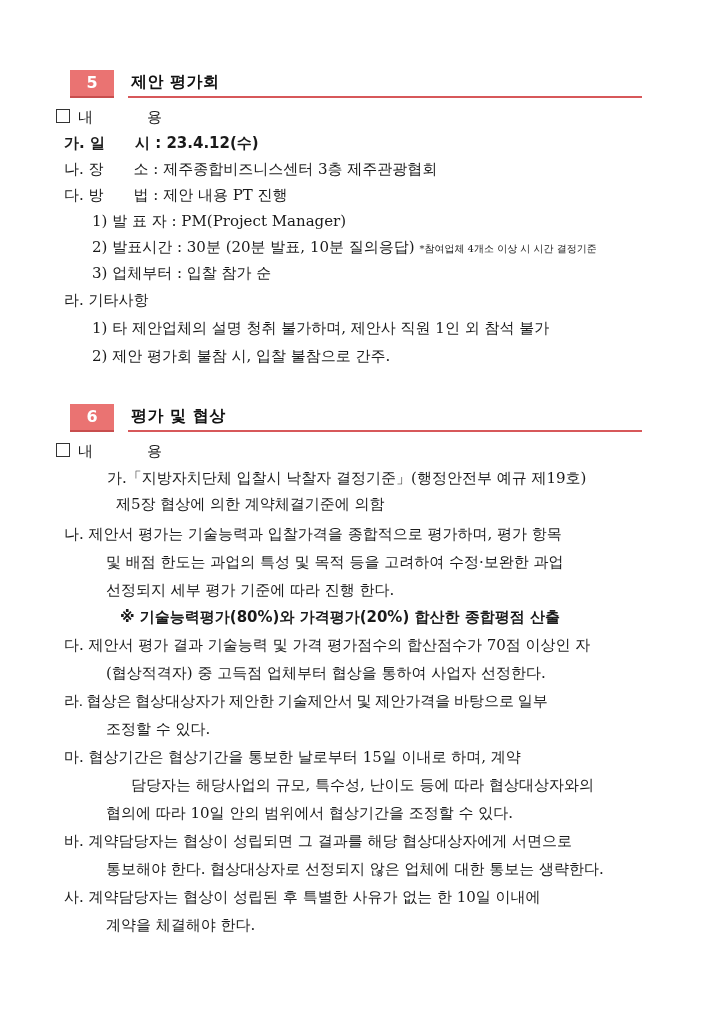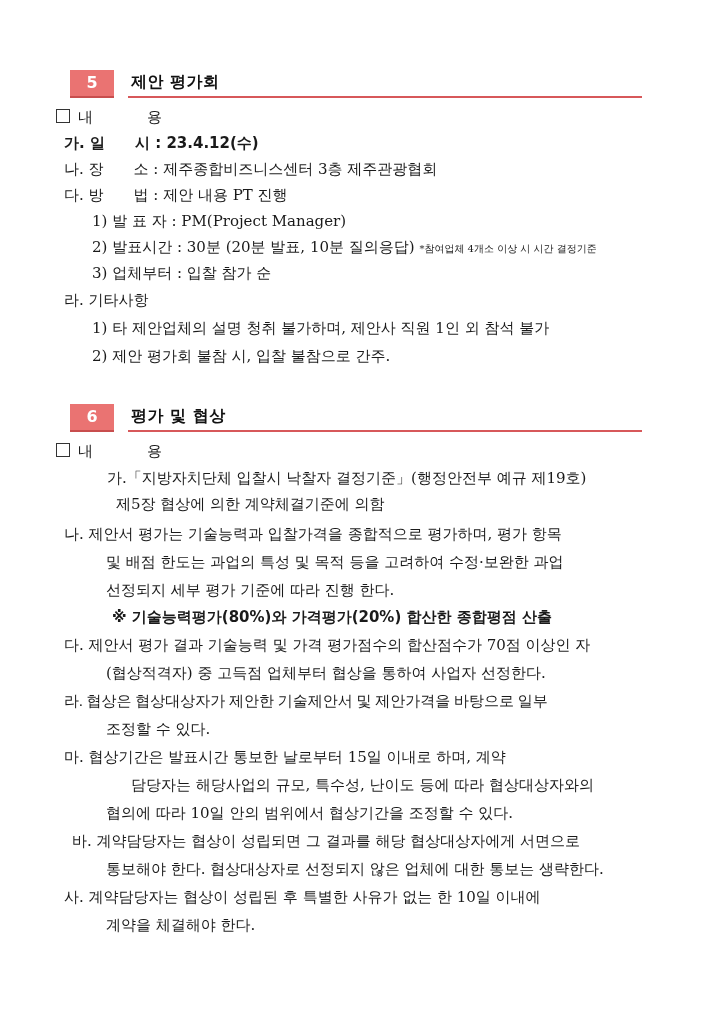--- a/index.html
+++ b/index.html
@@ -109,42 +109,42 @@
     <span>가.</span><span>「지방자치단체 입찰시 낙찰자 결정기준」(행정안전부 예규 제19호)</span>
   </div>
   <div class="line" style="left:116px; top:494px;">제5장 협상에 의한 계약체결기준에 의함</div>
 
   <div class="line" style="left:64px; top:524px;">
     <span>나.</span>
     <span>제안서 평가는 기술능력과 입찰가격을 종합적으로 평가하며, 평가 항목</span>
   </div>
   <div class="line" style="left:106px; top:552px;">및 배점 한도는 과업의 특성 및 목적 등을 고려하여 수정·보완한 과업</div>
   <div class="line" style="left:106px; top:580px;">선정되지 세부 평가 기준에 따라 진행 한다.</div>
-  <div class="line bold" style="left:112px; top:607px;">※ 기술능력평가(80%)와 가격평가(20%) 합산한 종합평점 산출</div>
+  <div class="line bold" style="left:120px; top:607px;">※ 기술능력평가(80%)와 가격평가(20%) 합산한 종합평점 산출</div>
 
   <div class="line" style="left:64px; top:635px;">
     <span>다.</span>
     <span>제안서 평가 결과 기술능력 및 가격 평가점수의 합산점수가 70점 이상인 자</span>
   </div>
   <div class="line" style="left:106px; top:663px;">(협상적격자) 중 고득점 업체부터 협상을 통하여 사업자 선정한다.</div>
 
   <div class="line" style="left:64px; top:691px;font-family:Liberation Serif, serif;">
     <span>라.</span>
     <span>협상은 협상대상자가 제안한 기술제안서 및 제안가격을 바탕으로 일부</span>
   </div>
   <div class="line" style="left:106px; top:719px;">조정할 수 있다.</div>
 
   <div class="line" style="left:64px; top:747px;">
     <span>마.</span>
-    <span>협상기간은 발표시간 통보한 날로부터 15일 이내로 하며, 계약</span>
+    <span>협상기간은 협상기간을 통보한 날로부터 15일 이내로 하며, 계약</span>
   </div>
   <div class="line" style="left:106px; top:775px;margin-left:25px;">담당자는 해당사업의 규모, 특수성, 난이도 등에 따라 협상대상자와의</div>
   <div class="line" style="left:106px; top:803px;">협의에 따라 10일 안의 범위에서 협상기간을 조정할 수 있다.</div>
 
-  <div class="line" style="left:64px; top:831px;margin-left:8px;">
+  <div class="line" style="left:64px; top:831px;">
     <span>바.</span>
     <span>계약담당자는 협상이 성립되면 그 결과를 해당 협상대상자에게 서면으로</span>
   </div>
   <div class="line" style="left:106px; top:859px;">통보해야 한다. 협상대상자로 선정되지 않은 업체에 대한 통보는 생략한다.</div>
 
   <div class="line" style="left:64px; top:887px;">
     <span>사.</span>
     <span>계약담당자는 협상이 성립된 후 특별한 사유가 없는 한 10일 이내에</span>
   </div>
   <div class="line" style="left:106px; top:915px;">계약을 체결해야 한다.</div>

